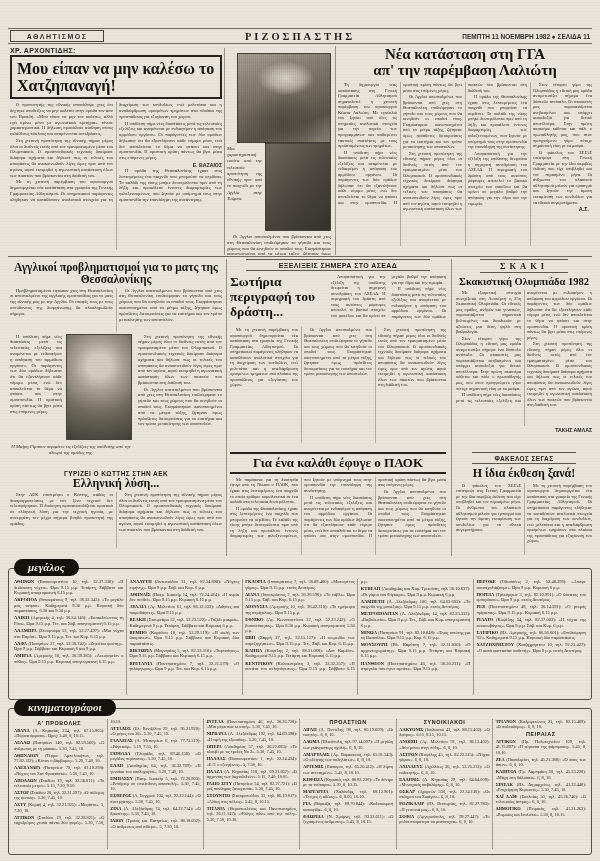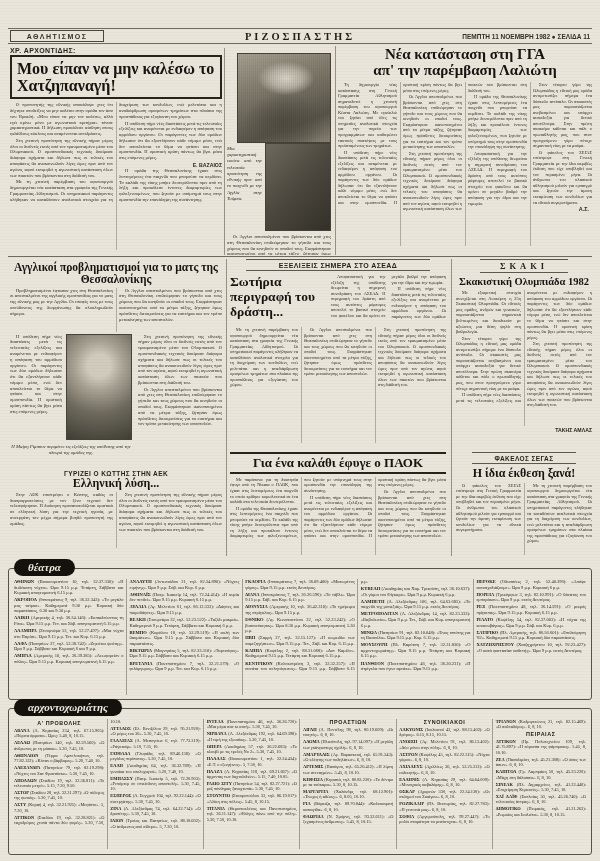--- a/index.html
+++ b/index.html
@@ -194,21 +194,21 @@
 
 <div class="abs" style="left:10px;top:470px;width:212px;">
   <div class="kicker center" style="font-size:6.5px;">ΓΥΡΙΖΕΙ Ο ΚΩΤΤΗΣ ΣΤΗΝ ΑΕΚ</div>
   <div class="headline" style="font-size:12px;text-align:center;">Ελληνική λύση...</div>
   <div class="body-text cols2 ruled" style="margin-top:2px;height:56px;">
     <p>Στην ΑΕΚ επιστρέφει ο Κώττης, καθώς οι διαπραγματεύσεις με τον ξένο τεχνικό δεν τελεσφόρησαν. Η διοίκηση προσανατολίζεται οριστικά σε ελληνική λύση για την τεχνική ηγεσία, με συνεργάτη τον μέχρι σήμερα βοηθό προπονητή της ομάδας.</p>
     <p>Στη χτεσινή προπόνηση της εθνικής πήραν μέρος όλοι οι διεθνείς εκτός από τον τραυματισμένο μέσο του Ολυμπιακού. Ο ομοσπονδιακός τεχνικός δοκίμασε διάφορα σχήματα και δήλωσε πως οι τελικές του αποφάσεις θα ανακοινωθούν λίγες ώρες πριν από τον αγώνα, αφού εκτιμηθεί η αγωνιστική κατάσταση όλων των παικτών που βρίσκονται στη διάθεσή του.</p>
   </div>
 </div>
 
-<div class="abs pill" style="left:14px;top:559px;">θέατρα</div>
+<div class="abs pill" style="left:14px;top:559px;">μεγάλος</div>
 <div class="abs listing-box" style="left:8px;top:568px;width:584px;height:132px;">
   <div class="listing-flow t-cols" style="height:116px;">
 
       <div class="entry"><b>ΑΘΗΝΩΝ</b> <span>(Βουκουρεστίου 10, τηλ. 32.37.330): «Η δωδέκατη νύχτα». Ώρα 9.15 μ.μ. Τετάρτη, Σάββατο και Κυριακή απογευματινή 6.15 μ.μ.</span></div>
 
       <div class="entry"><b>ΑΚΡΟΠΟΛ</b> <span>(Ιπποκράτους 9, τηλ. 36.32.343): «Το μεγάλο μας τσίρκο». Καθημερινά 9.30 μ.μ. Κυριακή δύο παραστάσεις, 6.30 και 9.30 μ.μ.</span></div>
 
       <div class="entry"><b>ΑΛΙΚΗ</b> <span>(Αμερικής 4, τηλ. 36.34.146): «Εκπαιδεύοντας τη Ρίτα». Ώρα 9.15 μ.μ. Τετ. και Σάβ. απογευματινή 6.15 μ.μ.</span></div>
 
       <div class="entry"><b>ΑΛΑΜΠΡΑ</b> <span>(Στουρνάρα 53, τηλ. 52.27.497): «Μια νύχτα στο Παρίσι». Ώρα 9.15 μ.μ. Τετ. και Κυρ. 6.15 μ.μ.</span></div>
@@ -264,21 +264,21 @@
       <div class="entry"><b>ΡΕΞ</b> <span>(Πανεπιστημίου 48, τηλ. 36.14.591): «Ο μικρός πρίγκιπας». Ώρα 9.15 μ.μ. Κυριακή 6.15 μ.μ.</span></div>
 
       <div class="entry"><b>ΡΙΑΛΤΟ</b> <span>(Κυψέλης 54, τηλ. 82.37.003): «Η νύχτα της κουκουβάγιας». Ώρα 9 μ.μ. Σάβ. και Κυρ. 6 μ.μ.</span></div>
 
       <div class="entry"><b>ΣΑΤΙΡΙΚΟ</b> <span>(Πλ. Αμερικής, τηλ. 86.56.601): «Επιθεώρηση '82». Καθημερινά 9.15 μ.μ. Κυριακή δύο παραστάσεις.</span></div>
 
       <div class="entry"><b>ΧΑΤΖΗΧΡΗΣΤΟΥ</b> <span>(Χατζηχρήστου 10, τηλ. 92.23.427): «Ο κατά φαντασίαν ασθενής». Ώρα 9 μ.μ. εκτός Δευτέρας.</span></div>
     </div>
 </div>
 
-<div class="abs pill" style="left:14px;top:699px;">αρχοντοχωριάτης</div>
+<div class="abs pill" style="left:14px;top:699px;">κινηματογράφοι</div>
 <div class="abs listing-box" style="left:8px;top:708px;width:584px;height:147px;">
   <div class="listing-flow c-cols" style="height:130px;font-size:4.4px;">
     <div>
       <div class="group-h">Α' ΠΡΟΒΟΛΗΣ</div>
       <div>
 
       <div class="entry"><b>ΑΒΑΝΑ</b> <span>(Λ. Κηφισίας 234, τηλ. 67.15.905): «Πύρινα άρματα». Ώρες: 5.40, 8, 10.15.</span></div>
           <div class="entry"><b>ΑΕΛΛΩ</b> <span>(Πατησίων 140, τηλ. 82.59.560): «Ο άνθρωπος με τη μάσκα». 5.30, 7.45, 10.</span></div>
           <div class="entry"><b>ΑΘΗΝΑΙΟΝ</b> <span>(Τέρμα Αμπελοκήπων, τηλ. 77.82.122): «Κόναν ο βάρβαρος». 5.20, 7.40, 10.</span></div>
           <div class="entry"><b>ΑΛΕΞΑΝΔΡΑ</b> <span>(Πατησίων 79, τηλ. 82.19.298): «Νύχτες του Σαν Φρανσίσκο». 5.30, 7.45, 10.</span></div>

